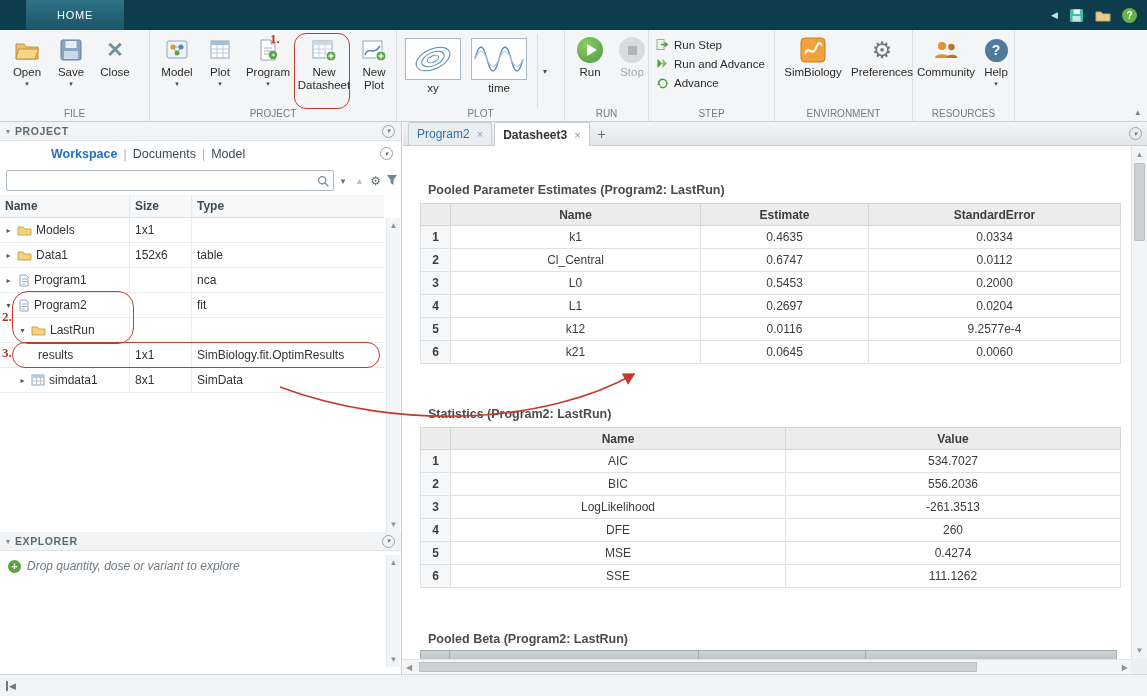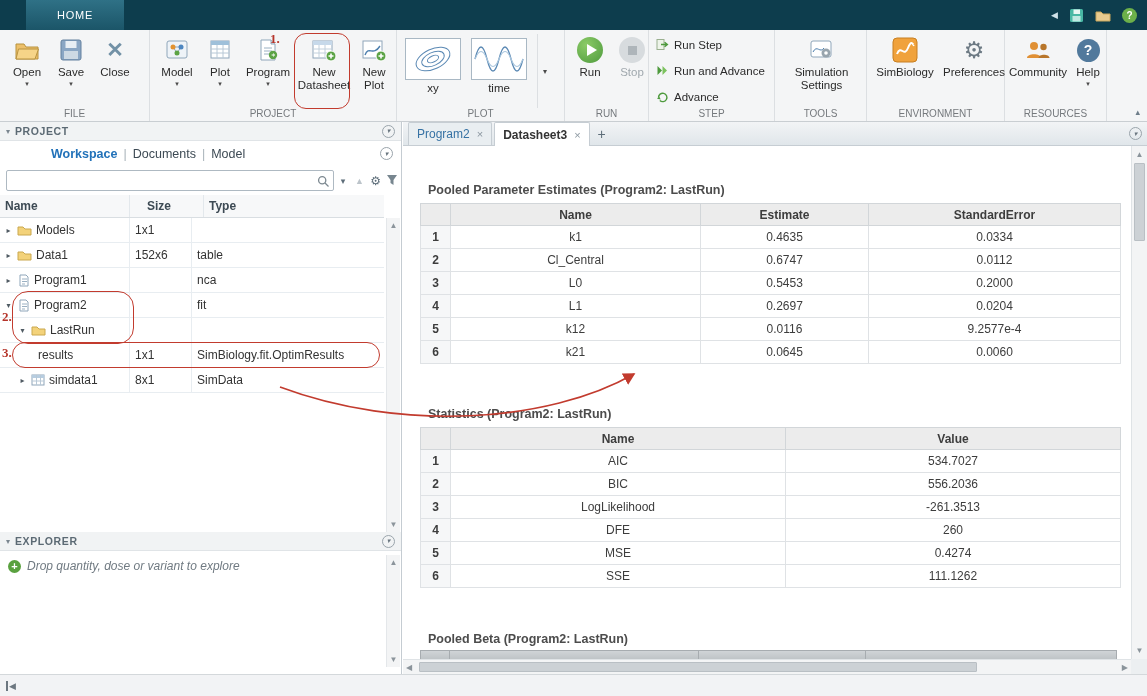--- a/index.html
+++ b/index.html
@@ -35,21 +35,21 @@
   .plabel { font-size:11.5px; color:#2b2b2b; margin-top:2px; }
   .plot-drop { width:15px; height:74px; display:flex; align-items:center; justify-content:center;
     border-left:1px solid #dcdfe2; color:#4a4a4a; font-size:8px; cursor:pointer; }
   .circle { width:26px; height:26px; border-radius:50%; display:flex; align-items:center; justify-content:center; }
   .circle.green { background:radial-gradient(circle at 35% 30%, #8ccb67, #4e9a3d); }
   .circle.gray { background:#d7dbde; }
   .play-tri { width:0; height:0; border-left:10px solid #fff; border-top:6px solid transparent;
     border-bottom:6px solid transparent; margin-left:3px; }
   .stop-sq { width:9px; height:9px; background:#aeb5ba; }
   .dim { color:#a0a8ae; }
-  .step-col { display:flex; flex-direction:column; padding:8px 0 0 7px; gap:13px; }
+  .step-col { display:flex; flex-direction:column; padding:8px 0 0 7px; gap:6px; }
   .step-row { display:flex; align-items:center; gap:5px; font-size:11.5px; color:#2b2b2b; cursor:pointer; }
   .gear-big { font-size:23px; color:#6d7a84; line-height:26px; }
   .help-circle { width:23px; height:23px; border-radius:50%; background:#51799c; color:#fff;
     font-size:14px; font-weight:bold; display:flex; align-items:center; justify-content:center; }
   .ribbon-collapse { position:absolute; right:7px; bottom:4px; color:#6e7e8a; font-size:9px; cursor:pointer; }
 
   
   .panel-left { position:absolute; top:122px; left:0; width:402px; bottom:22px; background:#fff;
     border-right:1px solid #c5ccd2; }
   .phead { position:absolute; left:0; right:0; height:19px; background:#f1f3f4;
@@ -70,21 +70,21 @@
     background:#fff; flex:none; }
   .search-input { position:absolute; inset:0; border:none; outline:none; padding:0 20px 0 6px;
     font:12px "Liberation Sans",sans-serif; background:transparent; }
   .mag { position:absolute; right:3px; top:3px; }
   .sq { width:15px; text-align:center; font-size:9px; color:#5d6d79; cursor:pointer; }
   .sq.dis { color:#bcc4ca; }
   .sq.gear { font-size:12px; }
   .bt-head { position:absolute; top:73px; left:0; width:384px; height:23px; display:flex;
     background:#f7f8f9; border-bottom:1px solid #d9dee2; font-weight:bold; font-size:12px; color:#3d4a54; }
   .bc { display:flex; align-items:center; padding-left:5px; border-right:1px solid #e3e8ec; }
-  .bc.name { width:130px; } .bc.size { width:62px;margin-left:12px; } .bc.type { flex:1; border-right:none; }
+  .bc.name { width:130px; } .bc.size { width:62px; } .bc.type { flex:1; border-right:none; }
   .trow { position:absolute; left:0; width:384px; height:25px; display:flex;
     border-bottom:1px solid #e8edf1; background:#fff; cursor:default; }
   .tcell { display:flex; align-items:center; font-size:12px; color:#333; border-right:1px solid #e8edf1;
     overflow:hidden; white-space:nowrap; }
   .tcell.c1 { width:130px; gap:4px; }
   .tcell.c2 { width:62px; padding-left:5px; }
   .tcell.c3 { flex:1; padding-left:5px; border-right:none; }
   .caret { width:9px; font-size:8px; color:#4f5a62; text-align:center; flex:none; }
   .ticon { flex:none; display:flex; }
   .vsb { position:absolute; width:14px; right:1px; background:#f3f4f5; border-left:1px solid #e4e7ea; }
@@ -347,37 +347,20 @@
                 <path d="M2.5 7.5 a4.2 4.2 0 1 1 1.3 3" fill="none" stroke="#4e9a3d" stroke-width="1.4"></path>
                 <path d="M1 8.8 L3.2 6.4 L4.8 9.4 z" fill="#4e9a3d"></path>
               </svg>
           </span>
           <span>Advance</span>
         </div>
       </div>
       <div class="rsec-label">STEP</div>
     </div>
 
-    <div class="rsec" style="width:92px;">
-      <div class="rrow" style="justify-content:center;">
-        <div class="rbtn" style="width:84px;">
-          <span class="ricon">
-            <svg width="26" height="24">
-                <rect x="2" y="3" width="20" height="16" rx="2" fill="#fff" stroke="#8fa6ba"></rect>
-                <path d="M4 14 C8 6,11 16,15 10" stroke="#4d7fae" fill="none"></path>
-                <circle cx="17" cy="15" r="4.5" fill="#98a4ad"></circle>
-                <circle cx="17" cy="15" r="1.8" fill="#fff"></circle>
-              </svg>
-          </span>
-          <span class="rlabel">Simulation</span>
-          <span class="rlabel">Settings</span>
-        </div>
-      </div>
-      <div class="rsec-label">TOOLS</div>
-    </div>
 
     <div class="rsec" style="width:138px;">
       <div class="rrow" style="padding-left:6px;gap:4px;">
         <div class="rbtn" style="width:64px;">
           <span class="ricon">
             <svg width="26" height="26">
                 <rect x="1" y="1" width="24" height="24" rx="4" fill="#f0a23c" stroke="#c77f22"></rect>
                 <path d="M5 17 C9 7,12 21,16 11 S21 9,22 8" stroke="#fff" stroke-width="2" fill="none"></path>
               </svg>
           </span>

